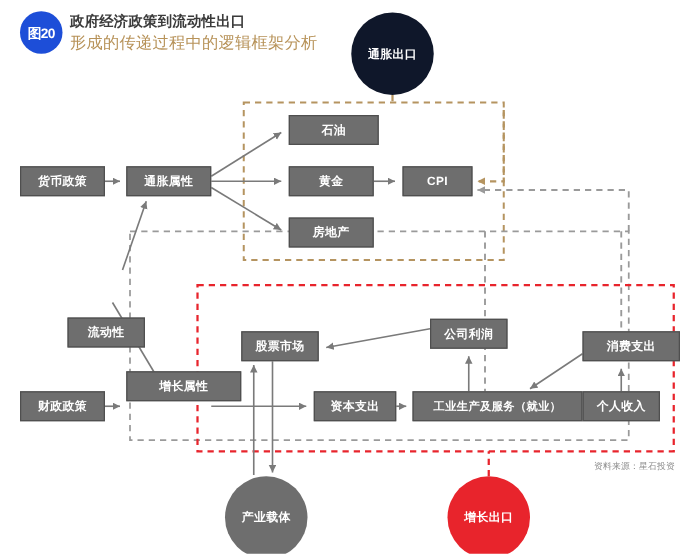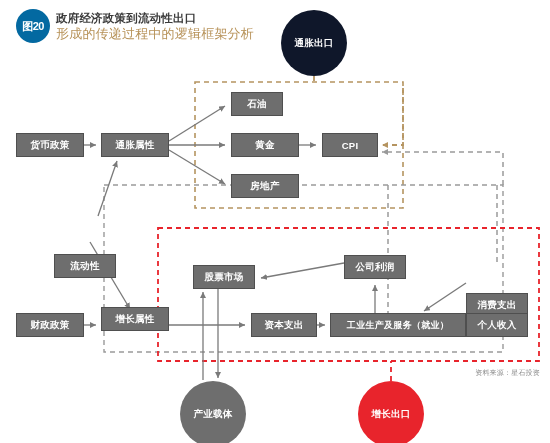--- a/index.html
+++ b/index.html
@@ -8,21 +8,21 @@
     background:#ffffff;
     font-family:"Liberation Sans","DejaVu Sans",sans-serif;
     overflow:hidden;
     position:relative;
   }
   #root{position:relative;width:550px;height:443px;}
 
   
   .badge{
     position:absolute;left:16px;top:9px;width:34px;height:34px;
-    border-radius:50%;background:#0369a1;color:#ffffff;
+    border-radius:50%;background:#1d4ed8;color:#ffffff;
     font-size:11px;font-weight:bold;letter-spacing:-.5px;
     display:flex;align-items:center;justify-content:center;
   }
   .title-wrap{position:absolute;left:56px;top:10px;}
   .title-1{font-size:11.5px;font-weight:bold;color:#3b3b3b;line-height:16px;letter-spacing:.2px;}
   .title-2{font-size:13px;font-weight:normal;color:#b79258;line-height:16px;letter-spacing:.2px;}
 
   
   svg.canvas{position:absolute;left:0;top:0;width:550px;height:443px;}
 
@@ -121,32 +121,32 @@
     <path d="M388,185 L388,313" fill="none" stroke="#9a9a9a" stroke-width="1.5" stroke-dasharray="5,4"></path>
 
     <path d="M497,185 L497,265" fill="none" stroke="#9a9a9a" stroke-width="1.5" stroke-dasharray="5,4"></path>
 
     <path d="M391,381 L391,361" fill="none" stroke="#e8242c" stroke-width="1.8" stroke-dasharray="5,4"></path>
   </svg>
 
   <div id="node-layer">
       <div class="node" style="left: 16px; top: 133px; width: 68px; height: 24px;">货币政策</div>
       <div class="node" style="left: 101px; top: 133px; width: 68px; height: 24px;">通胀属性</div>
-      <div class="node" style="left: 231px; top: 92px; width: 52px; height: 24px;">石油</div>
+      <div class="node" style="left: 231px; top: 92px; width: 72px; height: 24px;">石油</div>
       <div class="node" style="left: 231px; top: 133px; width: 68px; height: 24px;">黄金</div>
       <div class="node" style="left: 231px; top: 174px; width: 68px; height: 24px;">房地产</div>
       <div class="node" style="left: 322px; top: 133px; width: 56px; height: 24px;">CPI</div>
       <div class="node" style="left: 54px; top: 218px; width: 62px; height: 24px; margin-top: 36px;">流动性</div>
       <div class="node" style="left: 16px; top: 313px; width: 68px; height: 24px;">财政政策</div>
-      <div class="node" style="left: 101px; top: 307px; width: 68px; height: 24px;">增长属性</div>
+      <div class="node" style="left: 101px; top: 297px; width: 92px; height: 24px;">增长属性</div>
       <div class="node" style="left: 193px; top: 265px; width: 62px; height: 24px;">股票市场</div>
       <div class="node" style="left: 251px; top: 313px; width: 66px; height: 24px;">资本支出</div>
       <div class="node" style="left: 330px; top: 313px; width: 136px; height: 24px; font-size: 9px;">工业生产及服务（就业）</div>
       <div class="node" style="left: 344px; top: 255px; width: 62px; height: 24px;">公司利润</div>
-      <div class="node" style="left: 466px; top: 265px; width: 62px; height: 24px; margin-top: 28px;">消费支出</div>
+      <div class="node" style="left: 466px; top: 265px; width: 78px; height: 24px;">消费支出</div>
       <div class="node" style="left: 466px; top: 313px; width: 62px; height: 24px;">个人收入</div>
       <div class="circ tan" style="border-radius: 50%; left: 281px; top: 10px; width: 66px; height: 66px;">通胀出口</div>
       <div class="circ gray" style="border-radius: 50%; left: 180px; top: 381px; width: 66px; height: 66px;">产业载体</div>
       <div class="circ red" style="border-radius: 50%; left: 358px; top: 381px; width: 66px; height: 66px;">增长出口</div>
     </div>
 
   <div class="source">资料来源：星石投资</div>
 </div>
 
 </body></html>

